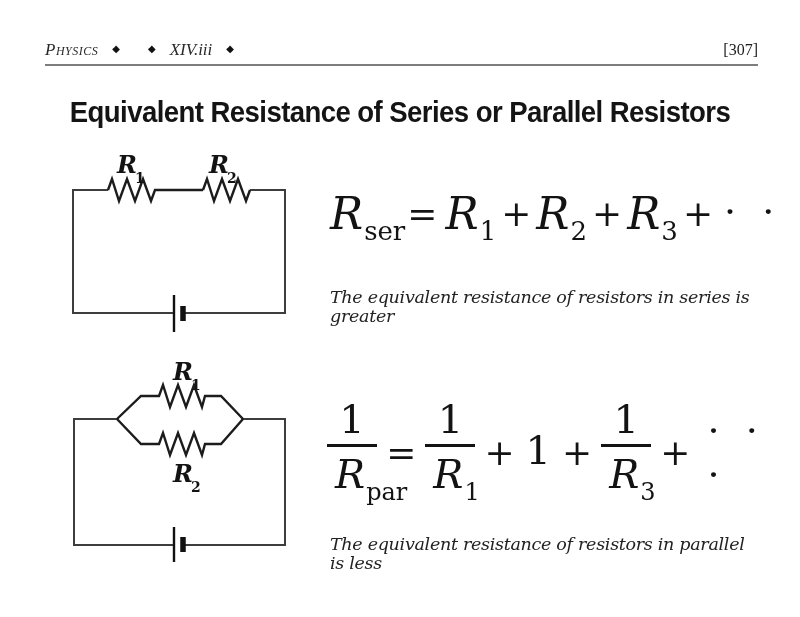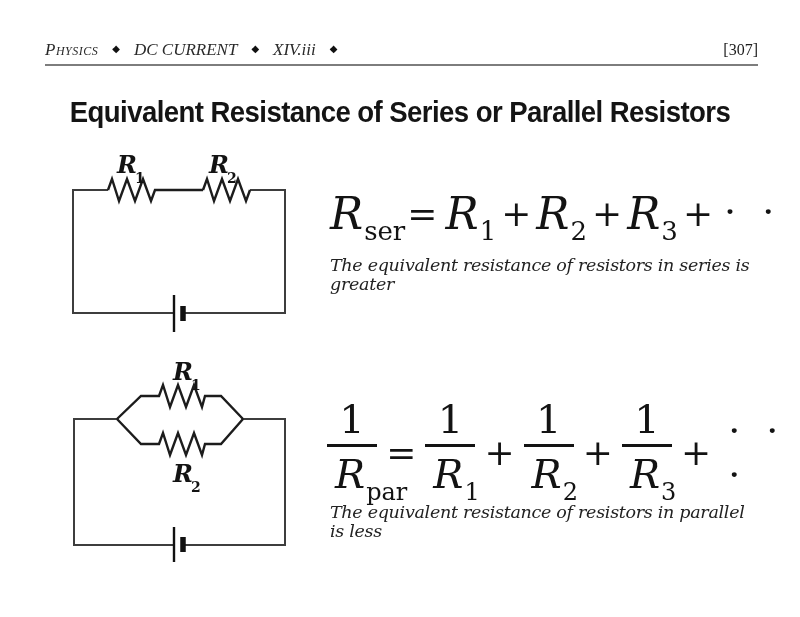--- a/index.html
+++ b/index.html
@@ -76,35 +76,34 @@
     font:24px "DejaVu Serif", serif; font-style:normal;
     vertical-align:-12px; margin-left:1px;
   }
   .fop { font:36px "DejaVu Serif", serif; margin:0 9px; }
   .fdots { font:38px "DejaVu Serif", serif; letter-spacing:7px; margin-left:8px; }
 
   
   .caption {
     position:absolute; left:330px; width:430px;
     font:italic 17.5px "DejaVu Serif", serif; color:#222;
-    line-height:19px; letter-spacing:-0.3px;
+    line-height:19px; letter-spacing:-0.3px;margin-top:32px;
   }
   #caption-series { top:256px; }
   #caption-parallel { top:503px; }
 </style>
 </head>
 <body>
 
 <div class="page">
 
   <div class="header">
     <div class="header-left">
       <span class="hdr-course">Physics</span>
       <span class="hdr-sep">◆</span>
-      <span class="hdr-unit">DC CURRENT</span>
       <span class="hdr-sep">◆</span>
       <span class="hdr-section">XIV.iii</span>
       <span class="hdr-sep">◆</span>
     </div>
     <div class="hdr-pagenum">[307]</div>
   </div>
   <div class="header-rule"></div>
 
   <div class="page-title">Equivalent Resistance of Series or Parallel Resistors</div>
 
@@ -146,21 +145,20 @@
       <span class="fbar-den"><span class="fden-r">R</span><span class="fden-sub">par</span></span>
     </span>
     <span class="fop">=</span>
     <span class="frac">
       <span class="fnum">1</span>
       <span class="fbar-den"><span class="fden-r">R</span><span class="fden-sub">1</span></span>
     </span>
     <span class="fop">+</span>
     <span class="frac">
       <span class="fnum">1</span>
-      <span class="fbar-den"><span class="fden-r">R</span><span class="fden-sub">2</span></span>
     </span>
     <span class="fop">+</span>
     <span class="frac">
       <span class="fnum">1</span>
       <span class="fbar-den"><span class="fden-r">R</span><span class="fden-sub">3</span></span>
     </span>
     <span class="fop">+</span>
     <span class="fdots">· · ·</span>
   </div>
 

